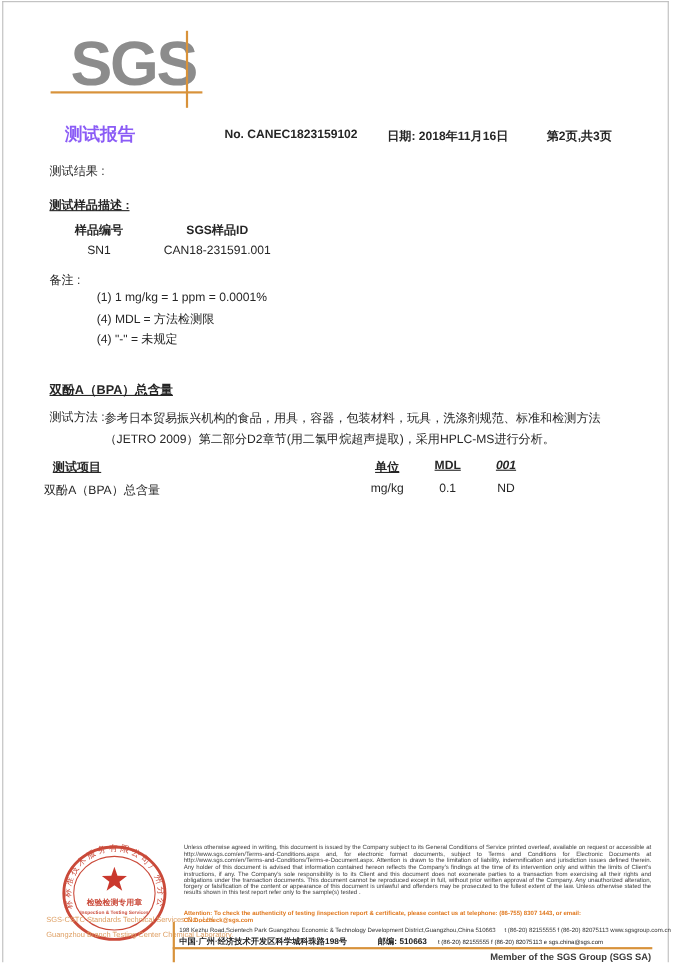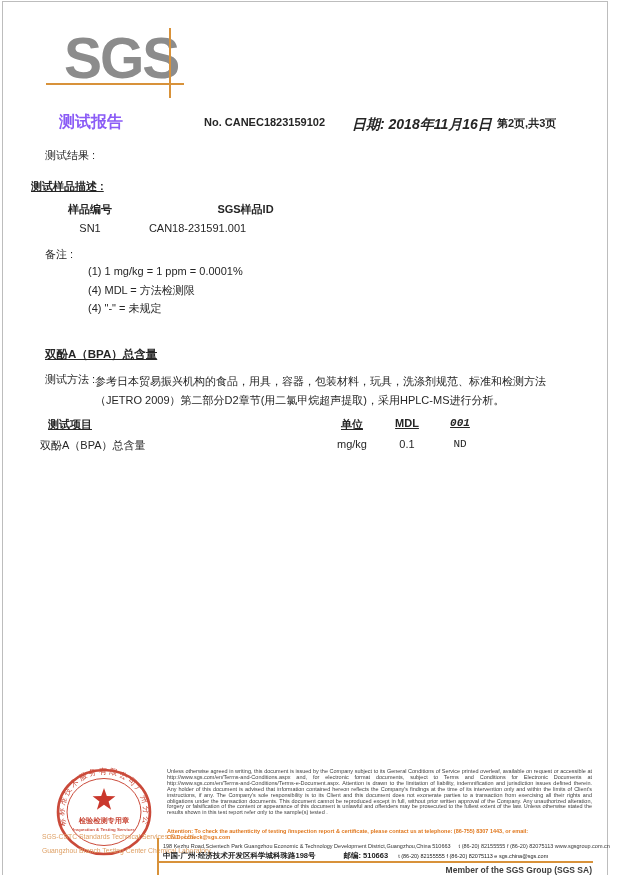--- a/index.html
+++ b/index.html
@@ -11,28 +11,28 @@
 
   
   .logo-text { left:64px; top:30px; font-size:57px; font-weight:bold; color:#8c8c8c;
     letter-spacing:-2px; line-height:1; }
   .logo-hline { left:46px; top:83px; width:138px; height:2px; background:#d8923a; }
   .logo-vline { left:169px; top:28px; width:2px; height:70px; background:#d8923a; }
 
   
   .report-title { left:59px; top:112px; font-size:16px; font-weight:bold; color:#8b5cf6; }
   .report-no   { left:204px; top:116px; font-size:11px; font-weight:600; }
-  .report-date { left:352px; top:116px; font-size:14px; font-weight:600;font-style:italic; }
+  .report-date { left:352px; top:116px; font-size:11px; font-weight:600; }
   .report-page { left:497px; top:116px; font-size:11px; font-weight:600; }
 
   .t11 { font-size:11px; }
-  .bold { font-weight:bold;gap:48px; }
+  .bold { font-weight:bold; }
 
   .results-label { left:45px; top:148px; }
-  .sample-heading { left:31px; top:179px; font-weight:bold; text-decoration:underline; }
+  .sample-heading { left:45px; top:179px; font-weight:bold; text-decoration:underline; }
 
   
   .sample-table { left:45px; top:202px; width:420px; }
   .sample-table .row { display:flex; margin-bottom:5px; }
   .st-c1 { width:90px; text-align:center; }
   .st-c2 { width:125px; text-align:center; }
   .st-c3 { width:180px; padding-left:22px; text-align:left; }
 
   .notes-label { left:45px; top:247px; }
   .notes-list { left:88px; top:265px; }
@@ -42,21 +42,21 @@
   .method-label { left:45px; top:372px; }
   .method-text { left:95px; top:372px; width:478px; font-size:11px; line-height:19px; }
 
   
   .result-table { left:40px; top:417px; width:450px; font-size:11px; }
   .result-table .row { display:flex; margin-bottom:6px; }
   .rt-c1 { width:280px; text-align:left; }
   .rt-c1.hd { padding-left:8px; }
   .rt-c2 { width:56px; text-align:center; margin-left:4px; }
   .rt-c3 { width:54px; text-align:center; }
-  .rt-c4 { width:52px; text-align:center;font-family:Liberation Mono, monospace; }
+  .rt-c4 { width:52px; text-align:center; }
   .hd-ul { font-weight:bold; text-decoration:underline; }
   .italic { font-style:italic; }
 
   
   .seal-svg { left:54px; top:766px; width:100px; height:92px; opacity:.92; }
   .company-en { left:42px; top:833px; font-size:6.8px; color:#de9f63; white-space:nowrap; }
   .lab-en     { left:42px; top:847px; font-size:6.8px; color:#de9f63; white-space:nowrap; }
   .footer-vline { left:157px; top:838px; width:1.5px; height:37px; background:#d8923a; }
 
   .disclaimer { left:167px; top:769px; width:425px; font-size:5.5px; line-height:5.9px;

